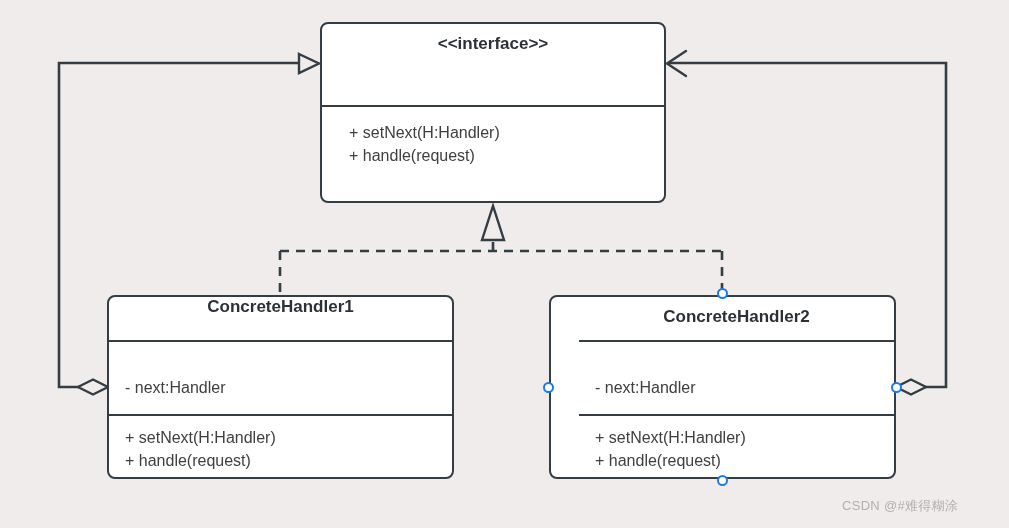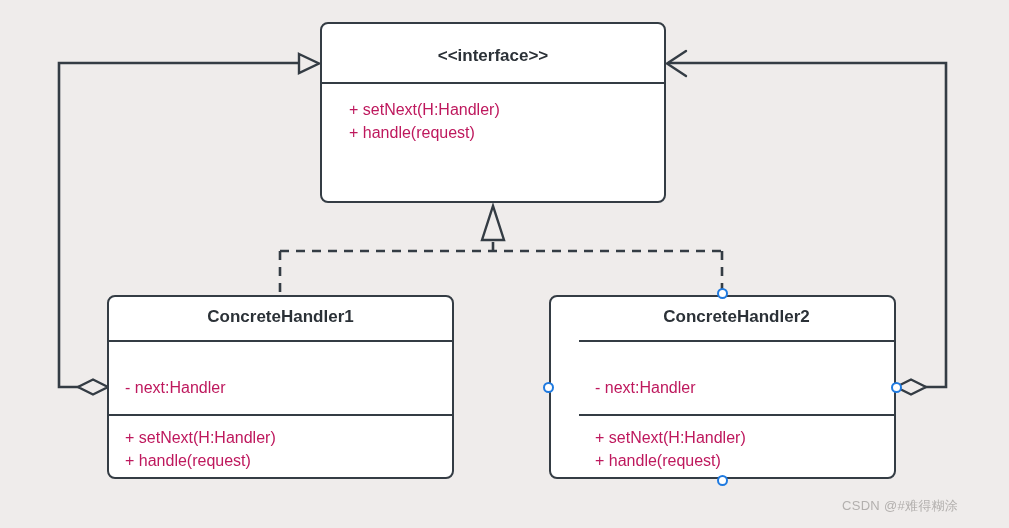--- a/index.html
+++ b/index.html
@@ -41,21 +41,21 @@
     color: #2b3137;
     line-height: 1.22;
     box-sizing: border-box;
   }
   .uml-divider {
     height: 0;
     border-top: 2px solid #343c44;
   }
   .uml-compartment {
     box-sizing: border-box;
-    color: #be185d;
+    color: #404040;
   }
   .member {
     white-space: pre;
     line-height: 1.45;
   }
   .handle {
     position: absolute;
     width: 11px;
     height: 11px;
     margin-left: -5.5px;
@@ -75,39 +75,38 @@
 
   
   #box-handler {
     left: 320px;
     top: 22px;
     width: 346px;
     height: 181px;
   }
   #box-handler .uml-title {
     font-size: 17px;
-    padding-top: 22px;
-    height: 58px;
+    padding-top: 10px;
+    height: 81px;
     border-radius: 15px;
   }
   #box-handler .uml-compartment {
     font-size: 16px;
     padding: 14px 0 0 27px;
   }
 
   
   #box-ch1 {
     left: 107px;
     top: 295px;
     width: 347px;
     height: 184px;
   }
   #box-ch1 .uml-title {
     font-size: 17px;
-    padding-top: 10px;
     height: 43px;
   }
   #box-ch1 .attrs {
     font-size: 16px;
     height: 72px;
     padding: 34px 0 0 16px;
   }
   #box-ch1 .ops {
     font-size: 16px;
     padding: 10px 0 0 16px;

